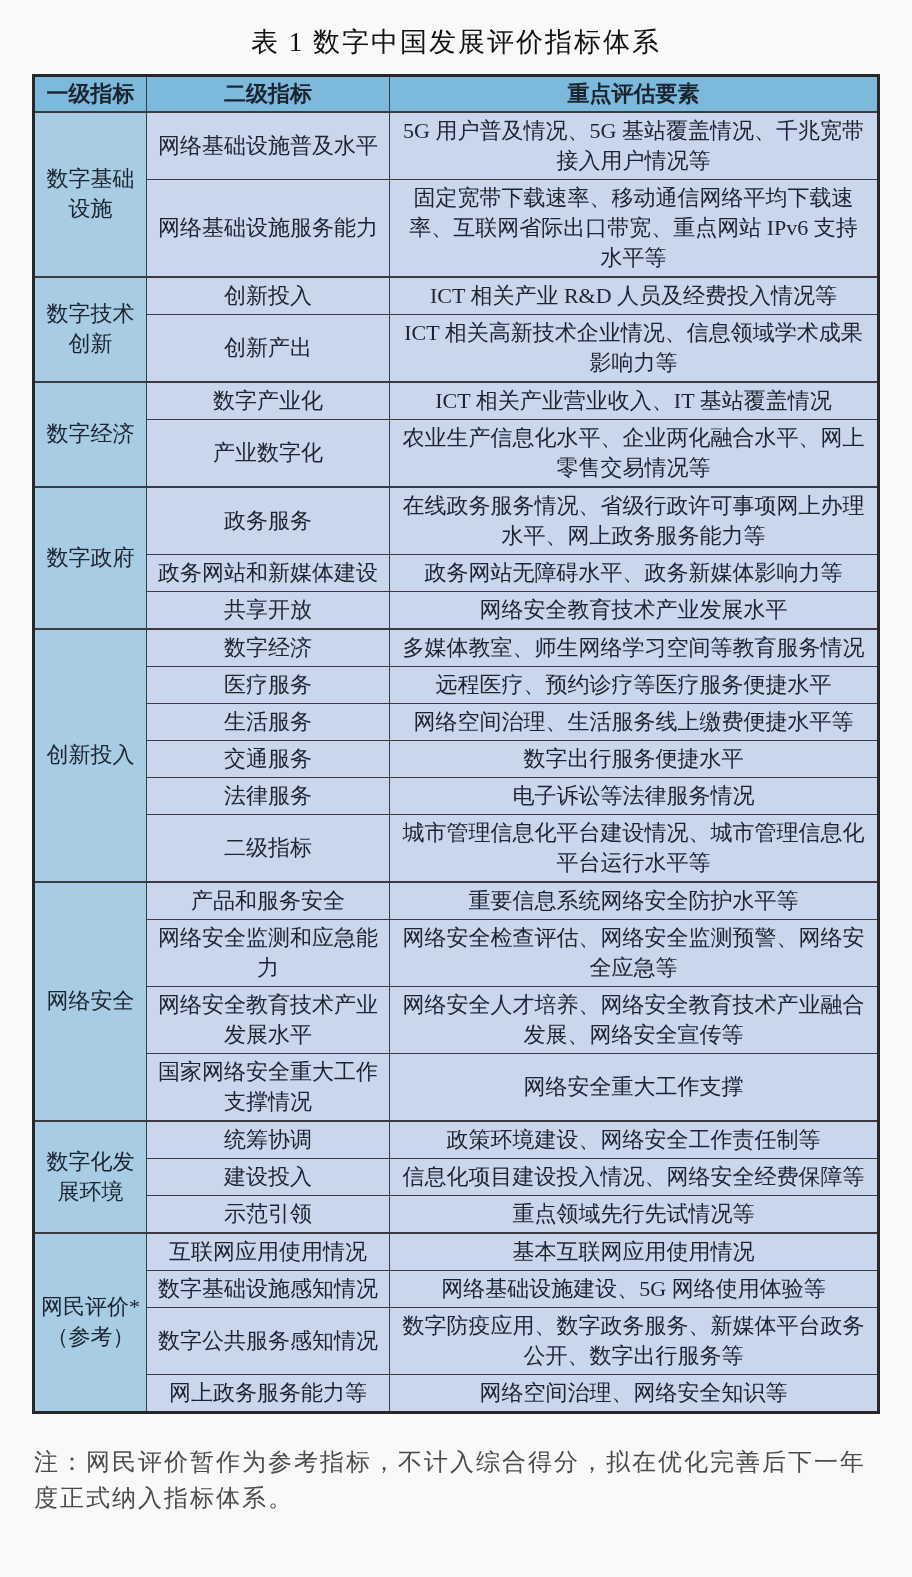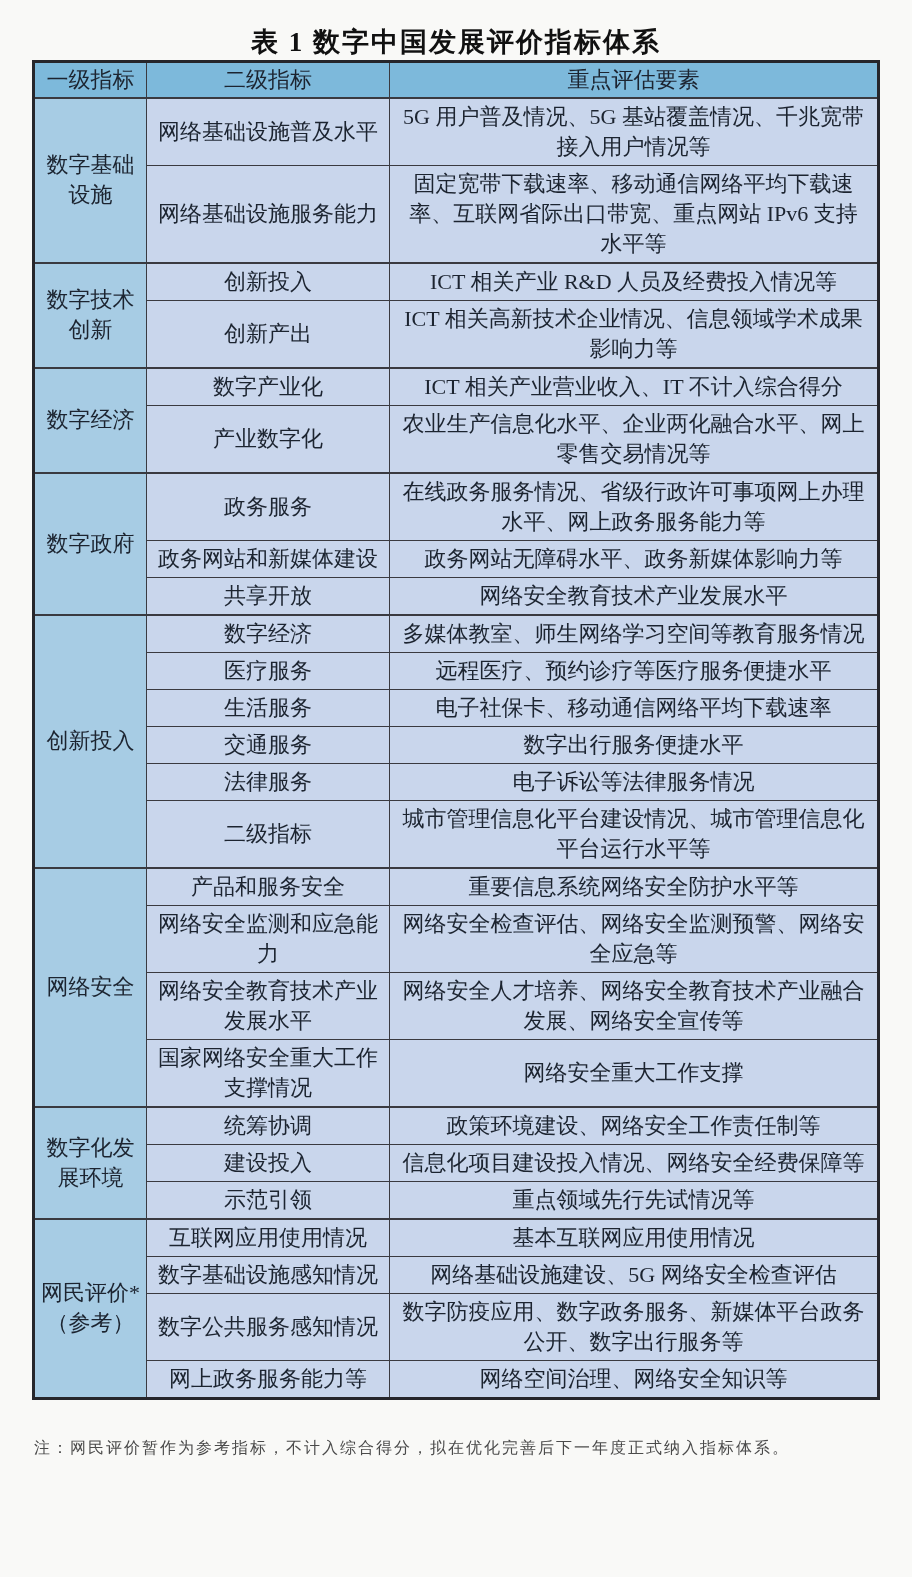--- a/index.html
+++ b/index.html
@@ -17,59 +17,60 @@
   body{
     width:912px;
     min-height:1577px;
     font-family:"Liberation Serif","DejaVu Serif",serif;
     color:var(--text);
   }
   .page{width:912px;padding-top:24px;}
   .title{
     text-align:center;
     font-size:27px;
-    font-weight:bold;
+    font-weight:normal;
     letter-spacing:2px;
+    margin-bottom:14px;
     color:#111;
   }
   table.indicator{
     width:845px;
     margin:0 auto;
     border-collapse:collapse;
     table-layout:fixed;
     border:3px solid var(--outer-border);
   }
   th,td{
     border:1.5px solid var(--border);
     text-align:center;
     vertical-align:middle;
     font-size:22px;
     line-height:30px;
     padding:3px 11px;
   }
   thead th{
     background:var(--header-bg);
-    font-weight:normal;
+    font-weight:bold;
     height:36px;
     padding:1px 6px;
   }
   td.col1{
     background:var(--group-bg);
     white-space:pre-line;
     padding:16px 4px;
   }
   td.col2,td.col3{
     background:var(--cell-bg);
   }
   tr.group-start th, tr.group-start td{
     border-top-width:2.5px;
   }
   .footnote{
     margin:30px 34px 0 34px;
-    font-size:16px;
+    font-size:24px;
     line-height:36px;
     letter-spacing:2px;
     color:var(--note-text);
     text-align:left;
   }
 </style>
 </head>
 <body>
 
 <div class="page">
@@ -107,21 +108,21 @@
           <td class="col2">创新投入</td>
           <td class="col3">ICT 相关产业 R&amp;D 人员及经费投入情况等</td>
         </tr>
         <tr>
           <td class="col2">创新产出</td>
           <td class="col3">ICT 相关高新技术企业情况、信息领域学术成果影响力等</td>
         </tr>
         <tr class="group-start">
           <td class="col1" rowspan="2">数字经济</td>
           <td class="col2">数字产业化</td>
-          <td class="col3">ICT 相关产业营业收入、IT 不计入综合得分</td>
+          <td class="col3">ICT 相关产业营业收入、IT 基站覆盖情况</td>
         </tr>
         <tr>
           <td class="col2">产业数字化</td>
           <td class="col3">农业生产信息化水平、企业两化融合水平、网上零售交易情况等</td>
         </tr>
         <tr class="group-start">
           <td class="col1" rowspan="3">数字政府</td>
           <td class="col2">政务服务</td>
           <td class="col3">在线政务服务情况、省级行政许可事项网上办理水平、网上政务服务能力等</td>
         </tr>
@@ -137,21 +138,21 @@
           <td class="col1" rowspan="6">创新投入</td>
           <td class="col2">数字经济</td>
           <td class="col3">多媒体教室、师生网络学习空间等教育服务情况</td>
         </tr>
         <tr>
           <td class="col2">医疗服务</td>
           <td class="col3">远程医疗、预约诊疗等医疗服务便捷水平</td>
         </tr>
         <tr>
           <td class="col2">生活服务</td>
-          <td class="col3">电子社保卡、移动通信网络平均下载速率</td>
+          <td class="col3">网络空间治理、生活服务线上缴费便捷水平等</td>
         </tr>
         <tr>
           <td class="col2">交通服务</td>
           <td class="col3">数字出行服务便捷水平</td>
         </tr>
         <tr>
           <td class="col2">法律服务</td>
           <td class="col3">电子诉讼等法律服务情况</td>
         </tr>
         <tr>
@@ -190,21 +191,21 @@
           <td class="col3">重点领域先行先试情况等</td>
         </tr>
         <tr class="group-start">
           <td class="col1" rowspan="4">网民评价*
 （参考）</td>
           <td class="col2">互联网应用使用情况</td>
           <td class="col3">基本互联网应用使用情况</td>
         </tr>
         <tr>
           <td class="col2">数字基础设施感知情况</td>
-          <td class="col3">网络基础设施建设、5G 网络安全检查评估</td>
+          <td class="col3">网络基础设施建设、5G 网络使用体验等</td>
         </tr>
         <tr>
           <td class="col2">数字公共服务感知情况</td>
           <td class="col3">数字防疫应用、数字政务服务、新媒体平台政务公开、数字出行服务等</td>
         </tr>
         <tr>
           <td class="col2">网上政务服务能力等</td>
           <td class="col3">网络空间治理、网络安全知识等</td>
         </tr>
       </tbody>

